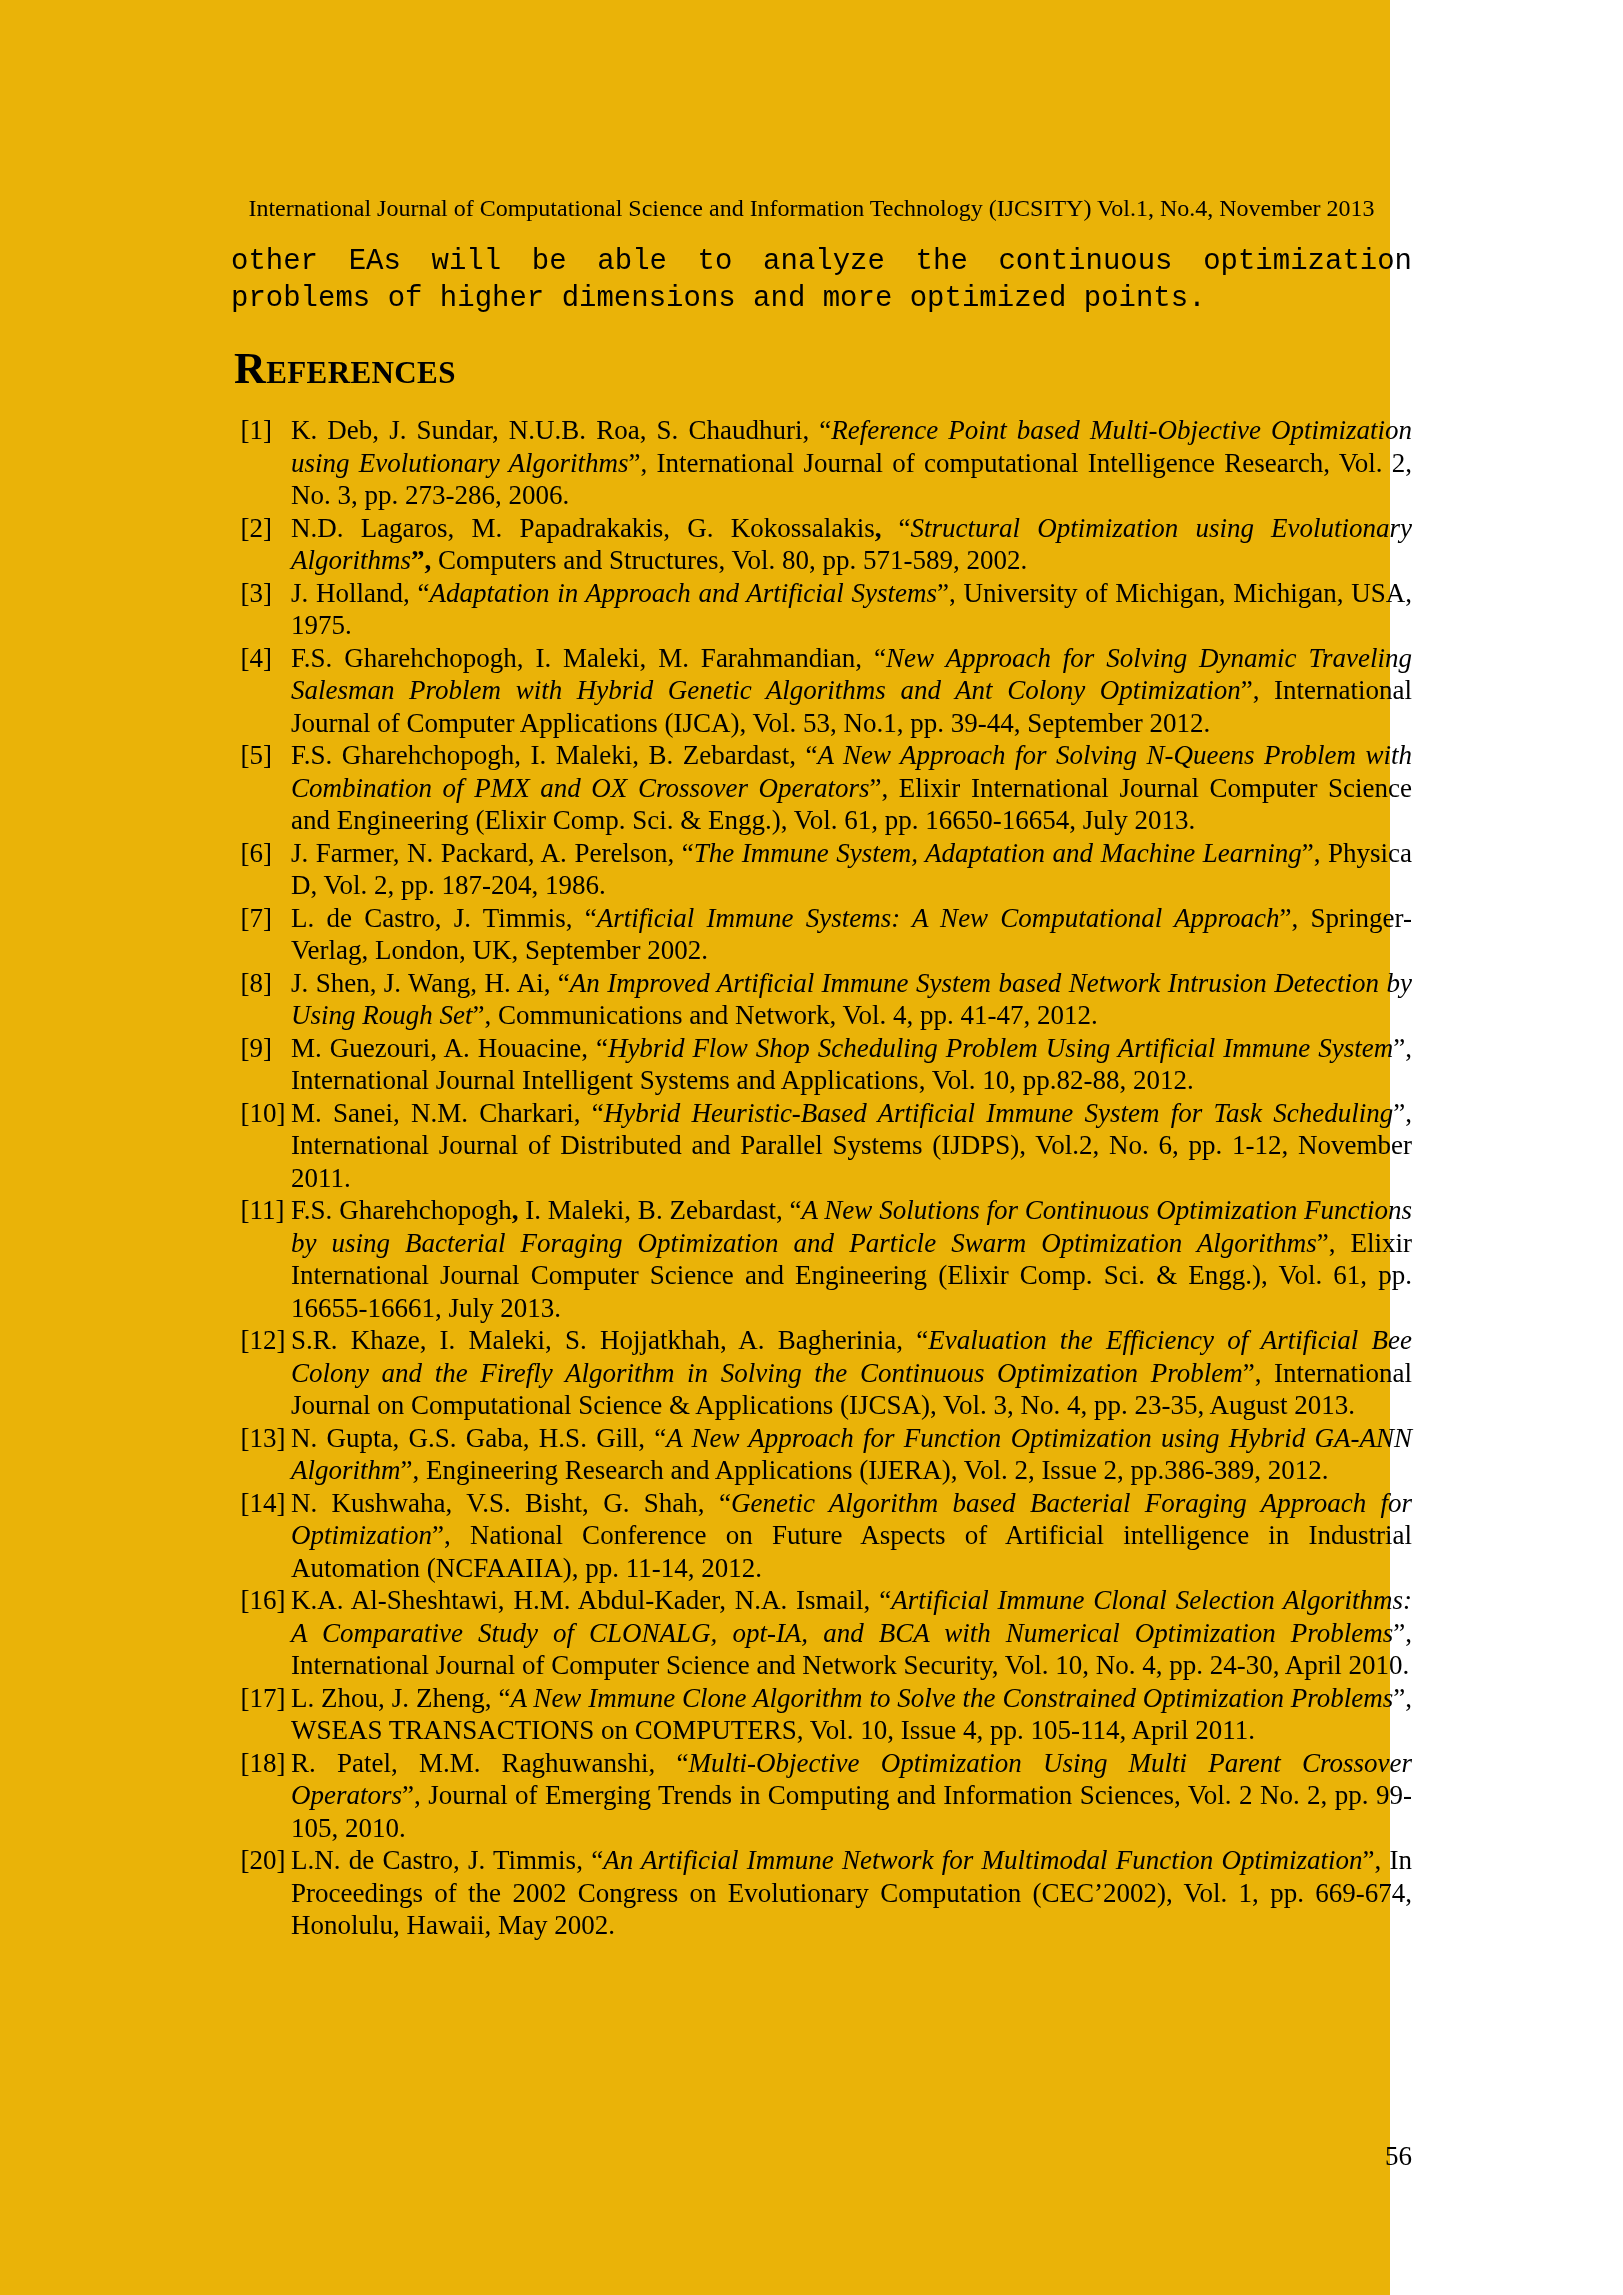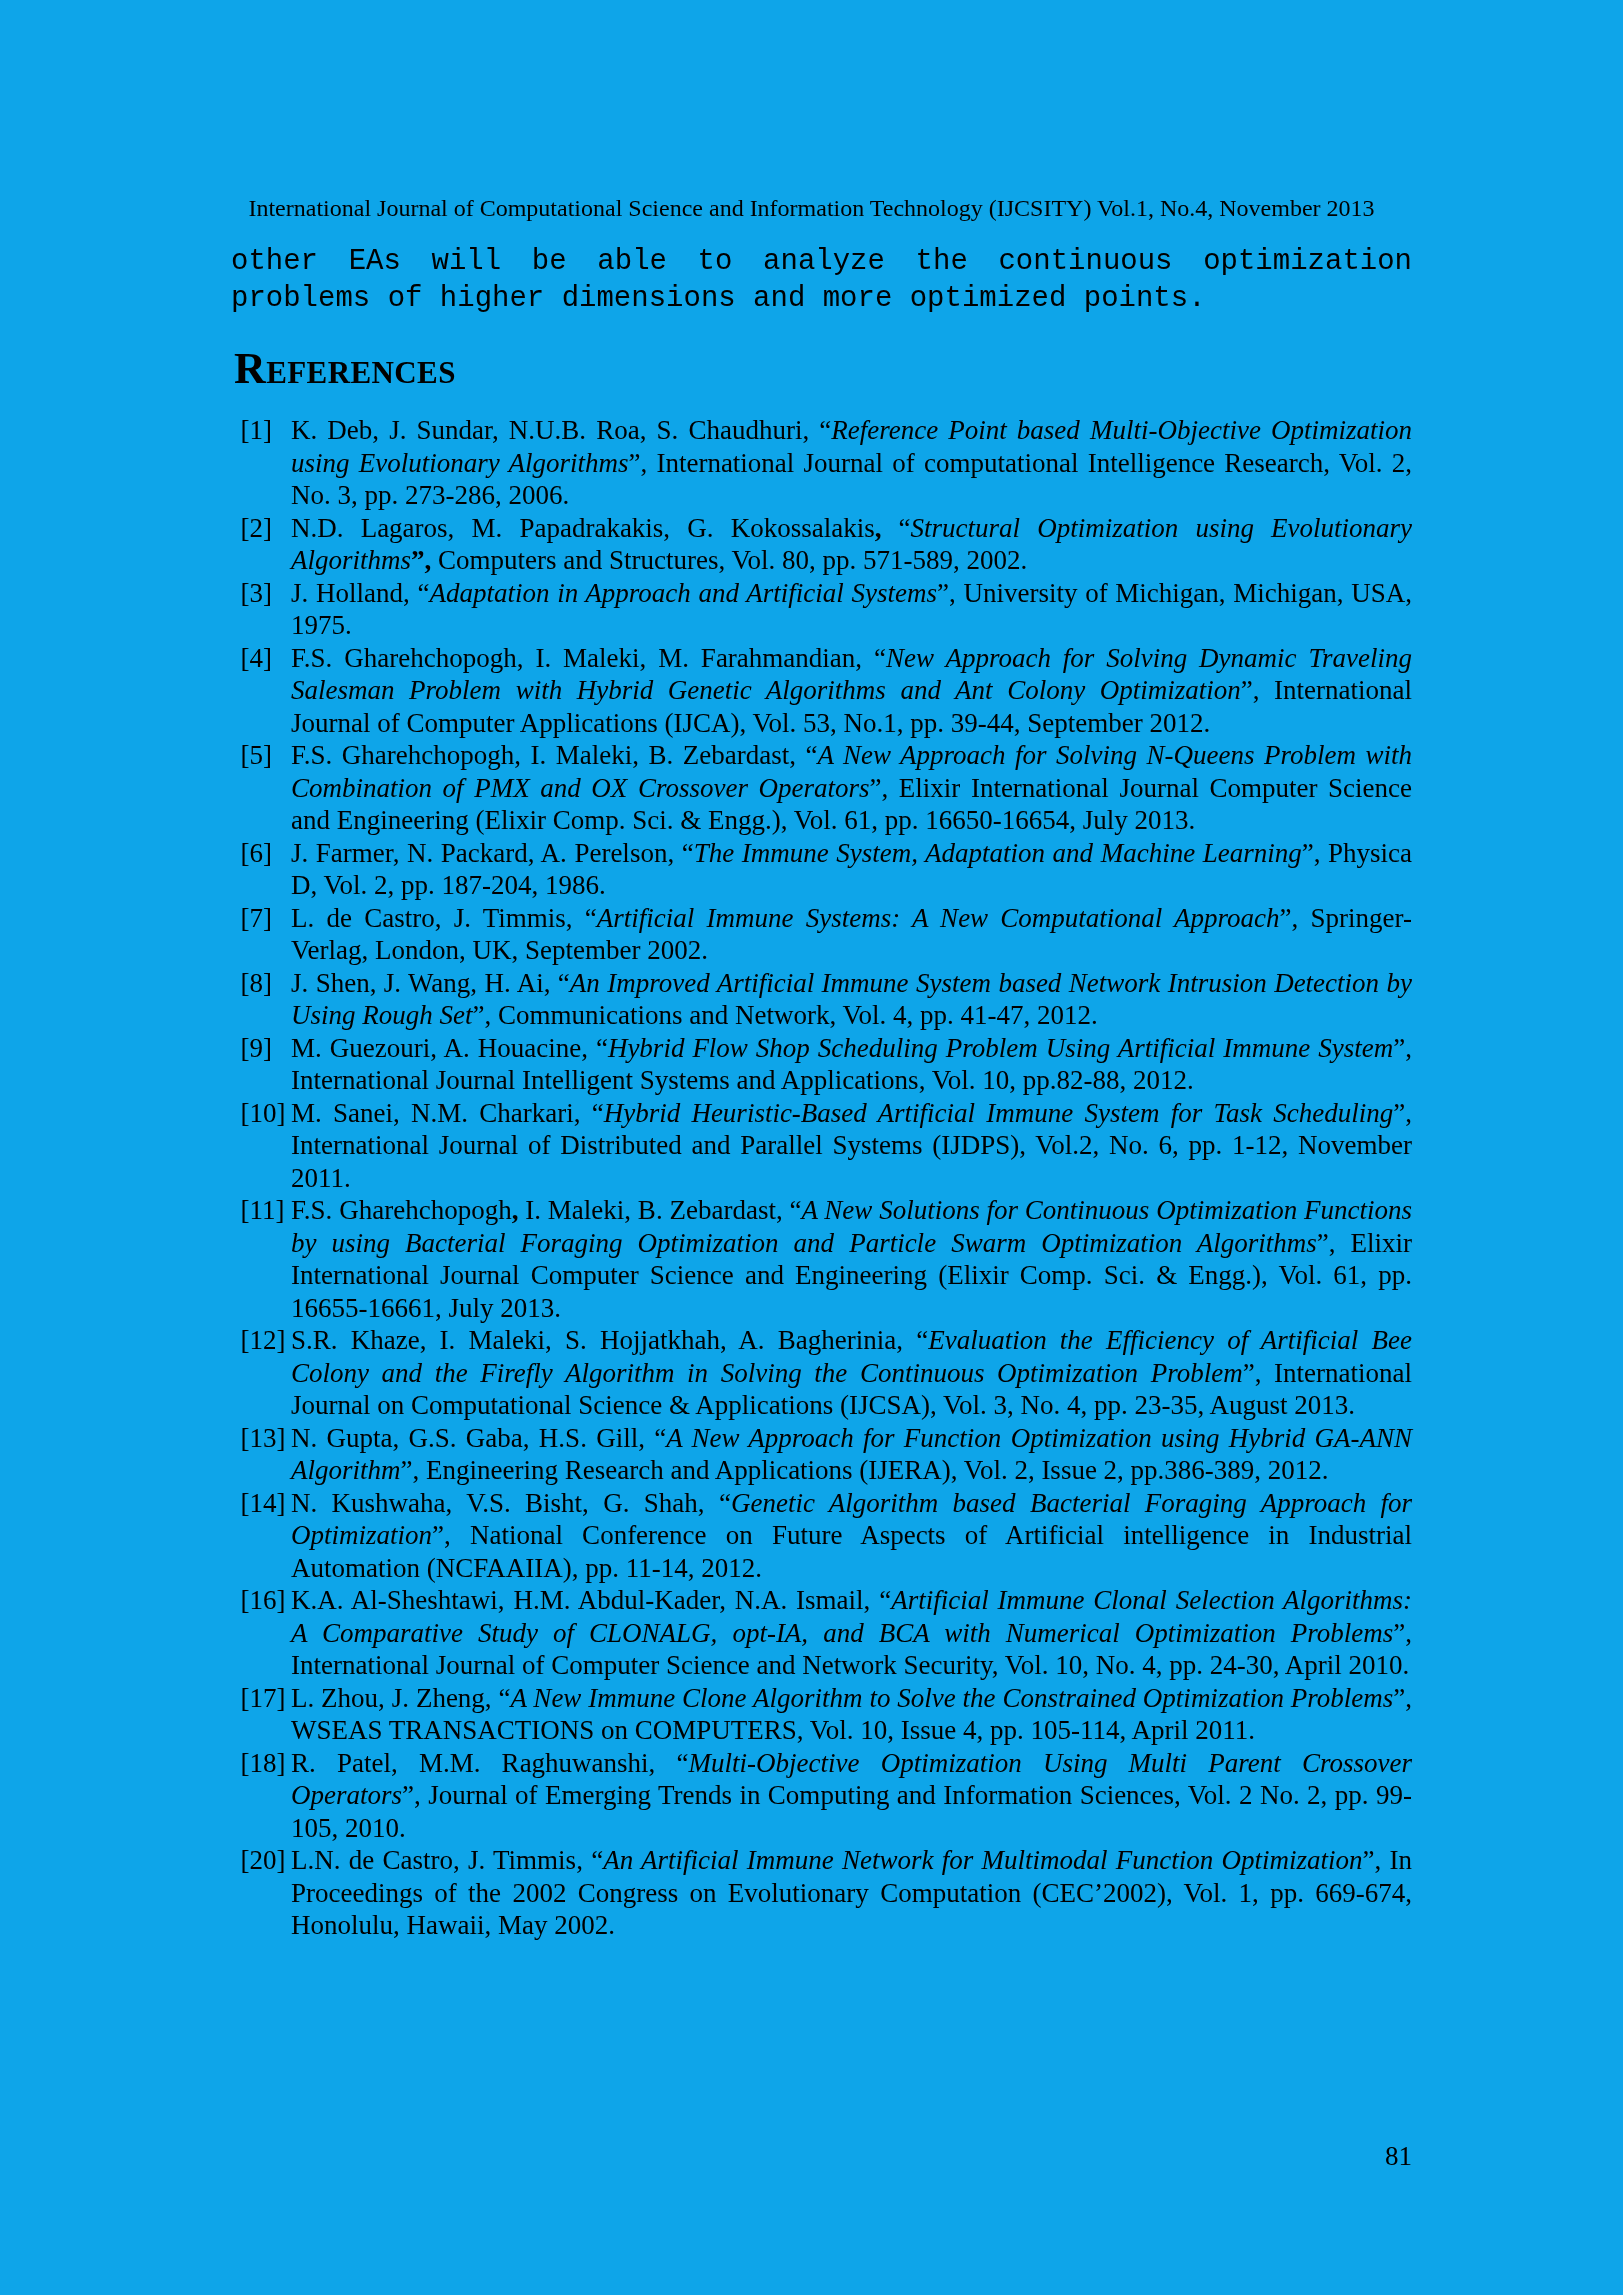--- a/index.html
+++ b/index.html
@@ -9,23 +9,23 @@
     }
     body {
       width: 1623px;
       height: 2295px;
       font-family: "Liberation Serif", "DejaVu Serif", serif;
       color: #000000;
       overflow: hidden;
     }
     .page {
       position: relative;
-      width: 1623px;
+      width: 1390px;
       height: 2295px;
-      background: #0ea5e9;
+      background: #eab308;
     }
     .journal-header {
       position: absolute;
       top: 195px;
       left: 0;
       width: 1623px;
       text-align: center;
       font-size: 24px;
       line-height: 27px;
       white-space: nowrap;
@@ -111,16 +111,16 @@
       <li><span class="ref-num">[11]</span><span class="ref-text"><span class="seg-r">F.S. Gharehchopogh</span><span class="seg-b">,</span><span class="seg-r"> I. Maleki, B. Zebardast, “</span><span class="seg-i">A New Solutions for Continuous Optimization Functions by using Bacterial Foraging Optimization and Particle Swarm Optimization Algorithms</span><span class="seg-r">”, Elixir International Journal Computer Science and Engineering (Elixir Comp. Sci. &amp; Engg.), Vol. 61, pp. 16655-16661, July 2013.</span></span></li>
       <li><span class="ref-num">[12]</span><span class="ref-text"><span class="seg-r">S.R. Khaze, I. Maleki, S. Hojjatkhah, A. Bagherinia, “</span><span class="seg-i">Evaluation the Efficiency of Artificial Bee Colony and the Firefly Algorithm in Solving the Continuous Optimization Problem</span><span class="seg-r">”, International Journal on Computational Science &amp; Applications (IJCSA), Vol. 3, No. 4, pp. 23-35, August 2013.</span></span></li>
       <li><span class="ref-num">[13]</span><span class="ref-text"><span class="seg-r">N. Gupta, G.S. Gaba, H.S. Gill, “</span><span class="seg-i">A New Approach for Function Optimization using Hybrid GA-ANN Algorithm</span><span class="seg-r">”, Engineering Research and Applications (IJERA), Vol. 2, Issue 2, pp.386-389, 2012.</span></span></li>
       <li><span class="ref-num">[14]</span><span class="ref-text"><span class="seg-r">N. Kushwaha, V.S. Bisht, G. Shah, “</span><span class="seg-i">Genetic Algorithm based Bacterial Foraging Approach for Optimization</span><span class="seg-r">”, National Conference on Future Aspects of Artificial intelligence in Industrial Automation (NCFAAIIA), pp. 11-14, 2012.</span></span></li>
       <li><span class="ref-num">[16]</span><span class="ref-text"><span class="seg-r">K.A. Al-Sheshtawi, H.M. Abdul-Kader, N.A. Ismail, “</span><span class="seg-i">Artificial Immune Clonal Selection Algorithms: A Comparative Study of CLONALG, opt-IA, and BCA with Numerical Optimization Problems</span><span class="seg-r">”, International Journal of Computer Science and Network Security, Vol. 10, No. 4, pp. 24-30, April 2010.</span></span></li>
       <li><span class="ref-num">[17]</span><span class="ref-text"><span class="seg-r">L. Zhou, J. Zheng, “</span><span class="seg-i">A New Immune Clone Algorithm to Solve the Constrained Optimization Problems</span><span class="seg-r">”, WSEAS TRANSACTIONS on COMPUTERS, Vol. 10, Issue 4, pp. 105-114, April 2011.</span></span></li>
       <li><span class="ref-num">[18]</span><span class="ref-text"><span class="seg-r">R. Patel, M.M. Raghuwanshi, “</span><span class="seg-i">Multi-Objective Optimization Using Multi Parent Crossover Operators</span><span class="seg-r">”, Journal of Emerging Trends in Computing and Information Sciences, Vol. 2 No. 2, pp. 99-105, 2010.</span></span></li>
       <li><span class="ref-num">[20]</span><span class="ref-text"><span class="seg-r">L.N. de Castro, J. Timmis, “</span><span class="seg-i">An Artificial Immune Network for Multimodal Function Optimization</span><span class="seg-r">”, In Proceedings of the 2002 Congress on Evolutionary Computation (CEC’2002), Vol. 1, pp. 669-674, Honolulu, Hawaii, May 2002.</span></span></li>
     </ol>
 
-  <div class="page-number">81</div>
+  <div class="page-number">56</div>
 
 </div>
 
 
 </body></html>

